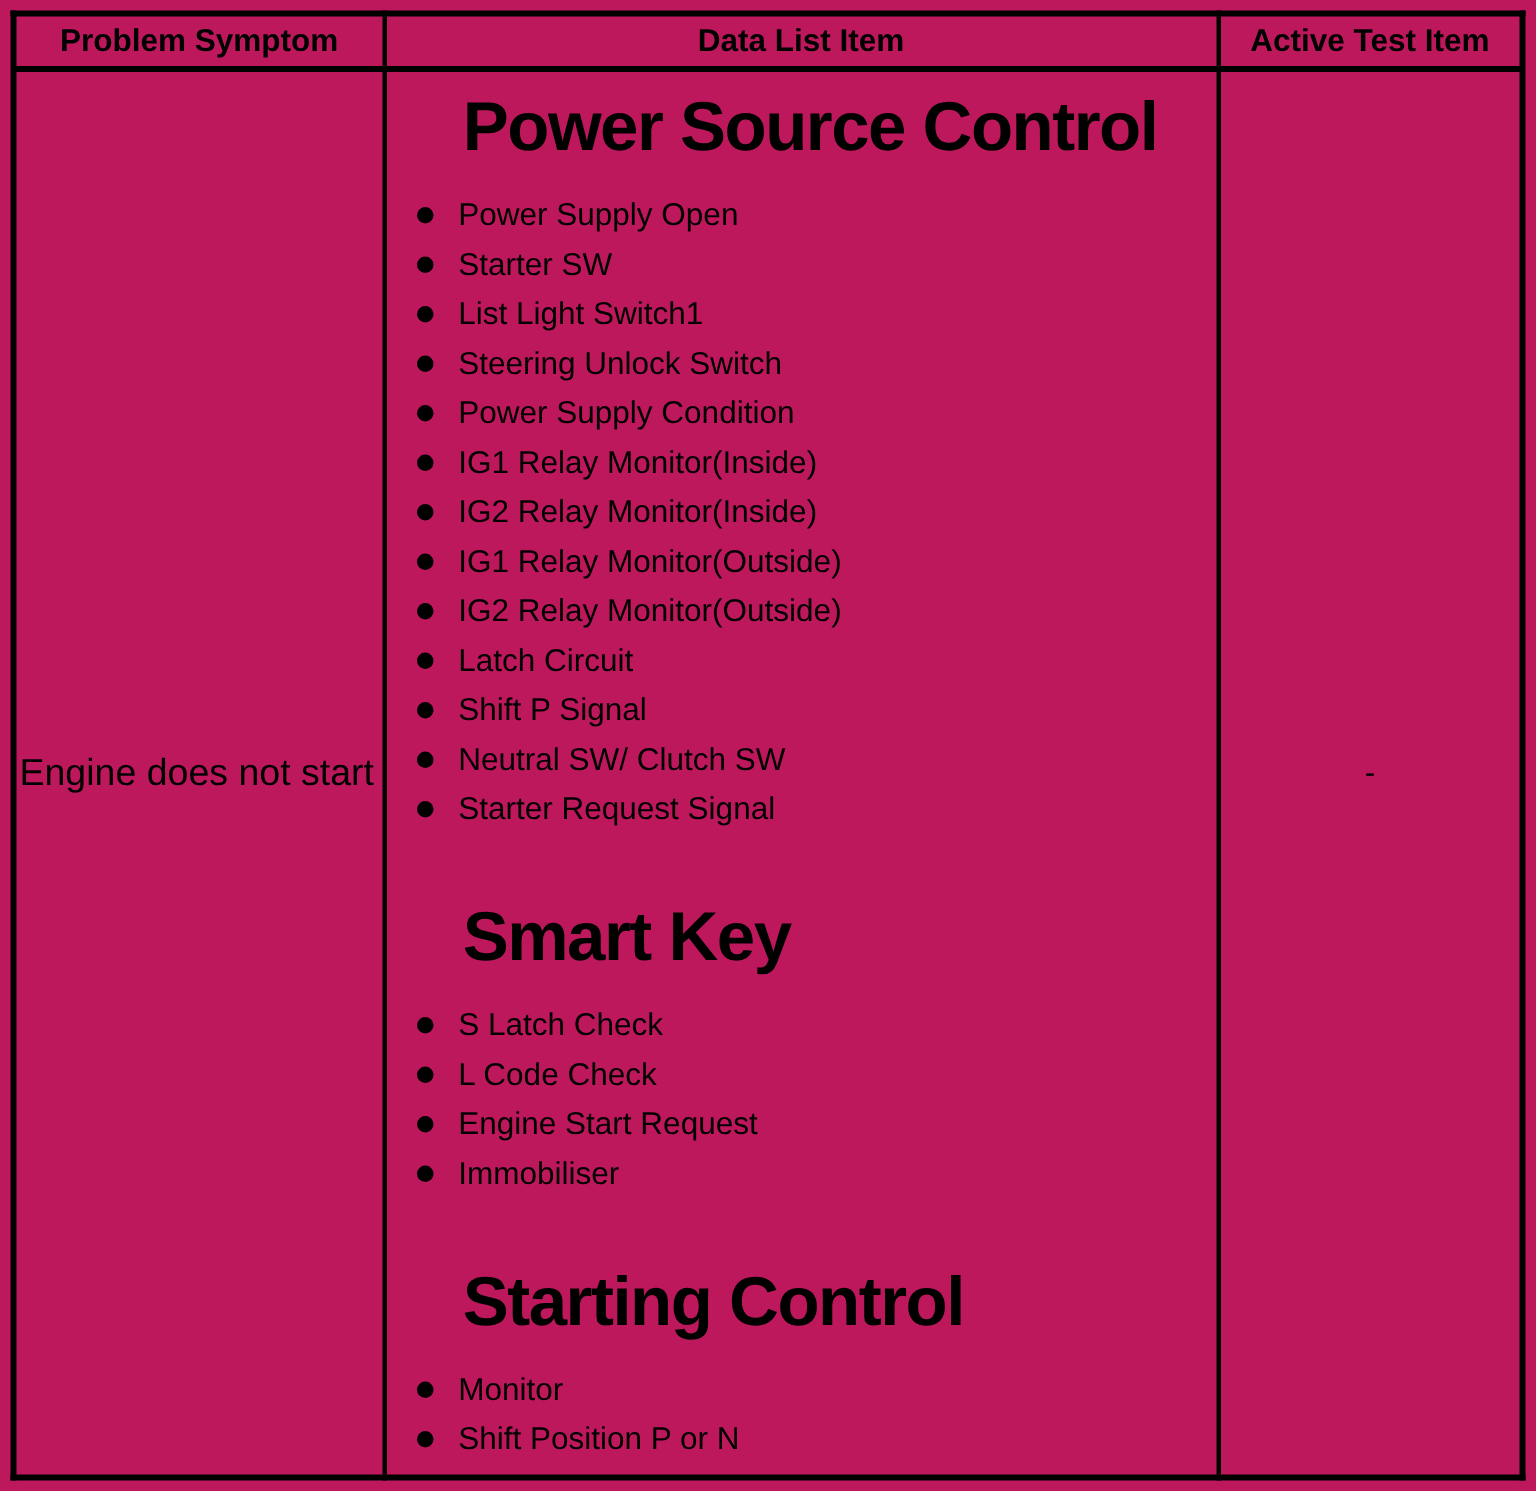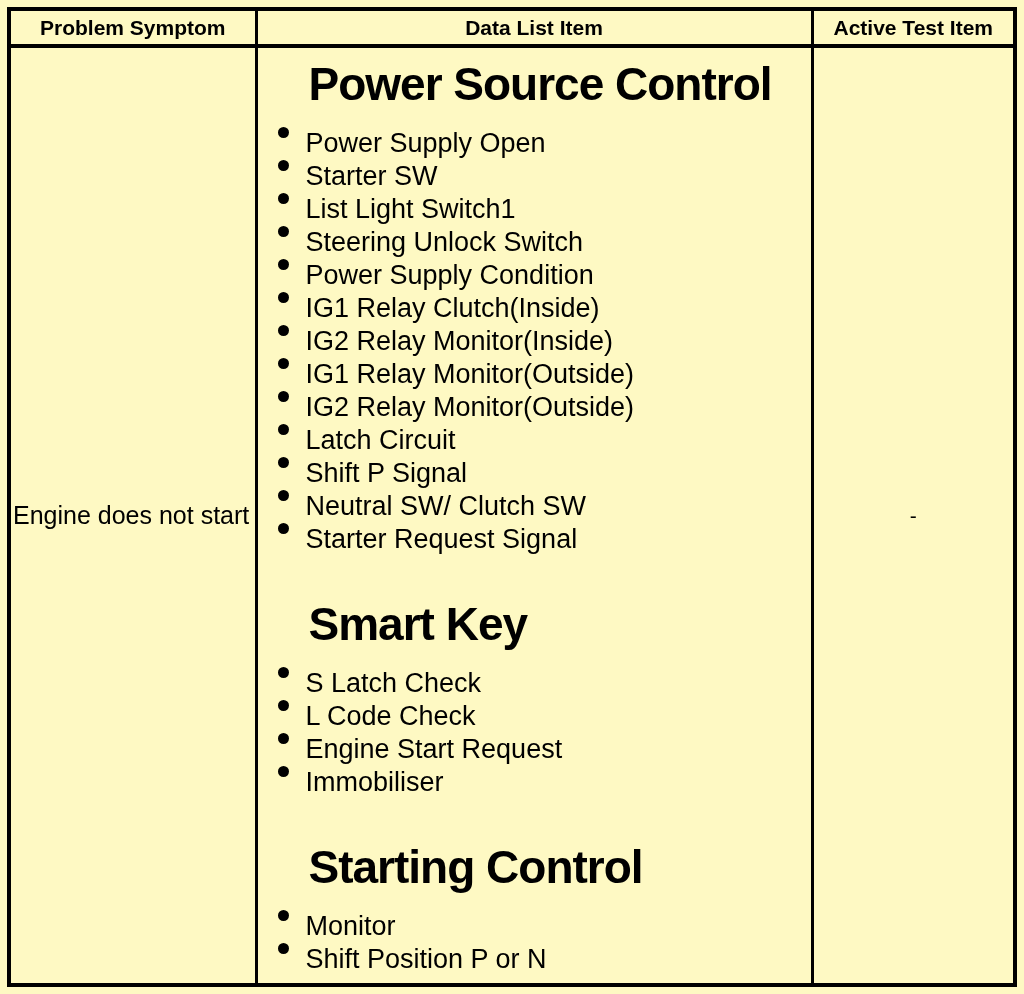--- a/index.html
+++ b/index.html
@@ -4,21 +4,21 @@
 <style>
   * { box-sizing: border-box; }
   html, body {
     margin: 0;
     padding: 0;
     background: #ffffff;
   }
   .page {
     width: 1024px;
     height: 994px;
-    background: #fef9c3;
+    background: #be185d;
     padding: 7px;
     font-family: "Liberation Sans", "DejaVu Sans", sans-serif;
     color: #000000;
   }
   table.diag-table {
     width: 100%;
     height: 100%;
     border-collapse: collapse;
     table-layout: fixed;
     border: 4px solid #000000;
@@ -69,22 +69,23 @@
   .section-title.first {
     margin-top: 4px;
   }
   ul.item-list {
     list-style: none;
     margin: 0;
     padding: 0;
   }
   ul.item-list li {
     display: flex;
+    align-items: center;
     line-height: 33px;
-    font-size: 27px;
+    font-size: 21px;
     white-space: nowrap;
   }
   .bullet {
     display: inline-block;
     width: 11px;
     height: 11px;
     border-radius: 50%;
     background: #000000;
     margin-right: 17px;
     flex-shrink: 0;
@@ -130,21 +131,21 @@
               <li>
                 <span class="bullet"></span>
                 <span>Steering Unlock Switch</span>
               </li>
               <li>
                 <span class="bullet"></span>
                 <span>Power Supply Condition</span>
               </li>
               <li>
                 <span class="bullet"></span>
-                <span>IG1 Relay Clutch(Inside)</span>
+                <span>IG1 Relay Monitor(Inside)</span>
               </li>
               <li>
                 <span class="bullet"></span>
                 <span>IG2 Relay Monitor(Inside)</span>
               </li>
               <li>
                 <span class="bullet"></span>
                 <span>IG1 Relay Monitor(Outside)</span>
               </li>
               <li>

